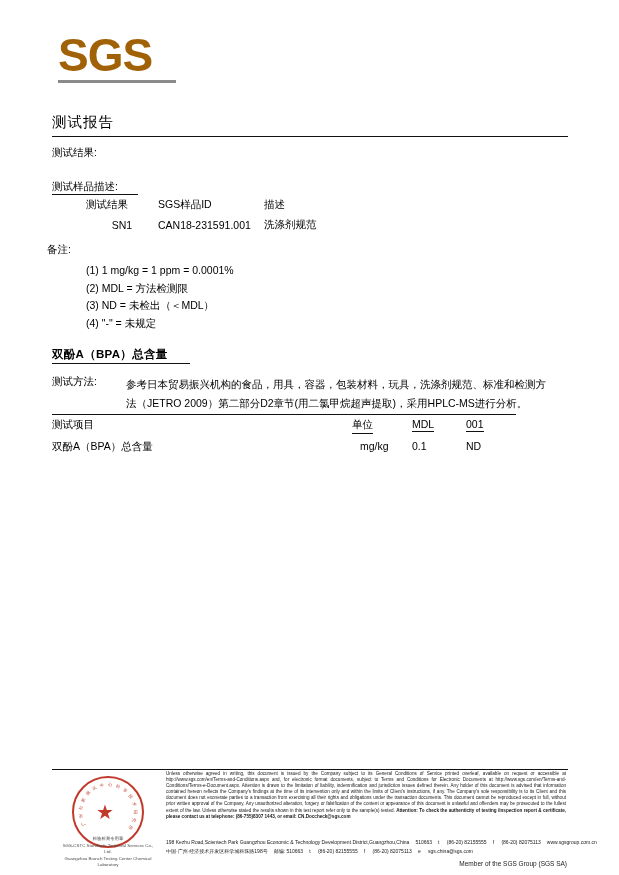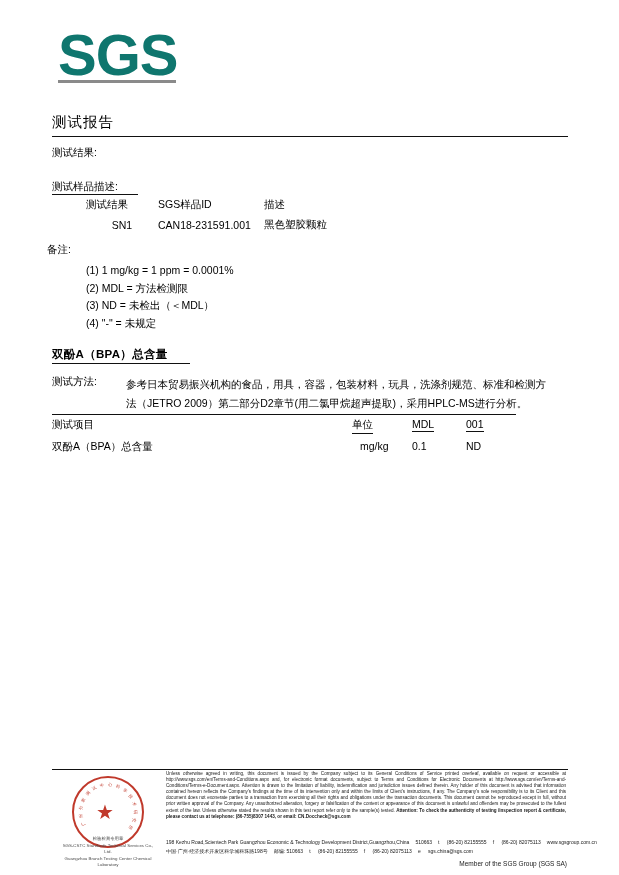--- a/index.html
+++ b/index.html
@@ -24,23 +24,23 @@
   
   .logo-wrap {
     position: absolute;
     left: 58px;
     top: 32px;
     width: 120px;
   }
   .sgs-logo {
     font-family: "Liberation Sans", sans-serif;
     font-weight: bold;
-    font-size: 58px;
+    font-size: 46px;
     letter-spacing: -1px;
-    color: #0f766e;
+    color: #a16207;
     line-height: 46px;
   }
   .logo-rule {
     margin-top: 2px;
     width: 118px;
     height: 3px;
     background: #8a8a8a;
   }
   
   .title-row {
@@ -308,21 +308,21 @@
       <tr>
         <th class="col-a">测试结果</th>
         <th class="col-b">SGS样品ID</th>
         <th class="col-c">描述</th>
       </tr>
     </thead>
     <tbody>
       <tr>
         <td class="col-a cell-center">SN1</td>
         <td class="col-b">CAN18-231591.001</td>
-        <td class="col-c">黑色塑胶颗粒</td>
+        <td class="col-c">洗涤剂规范</td>
       </tr>
     </tbody>
   </table>
 
   <div class="lbl remarks-label">备注:</div>
   <div class="remarks-list">
     <div>(1) 1 mg/kg = 1 ppm = 0.0001%</div>
     <div>(2) MDL = 方法检测限</div>
     <div>(3) ND = 未检出（＜MDL）</div>
     <div>(4) "-" = 未规定</div>

